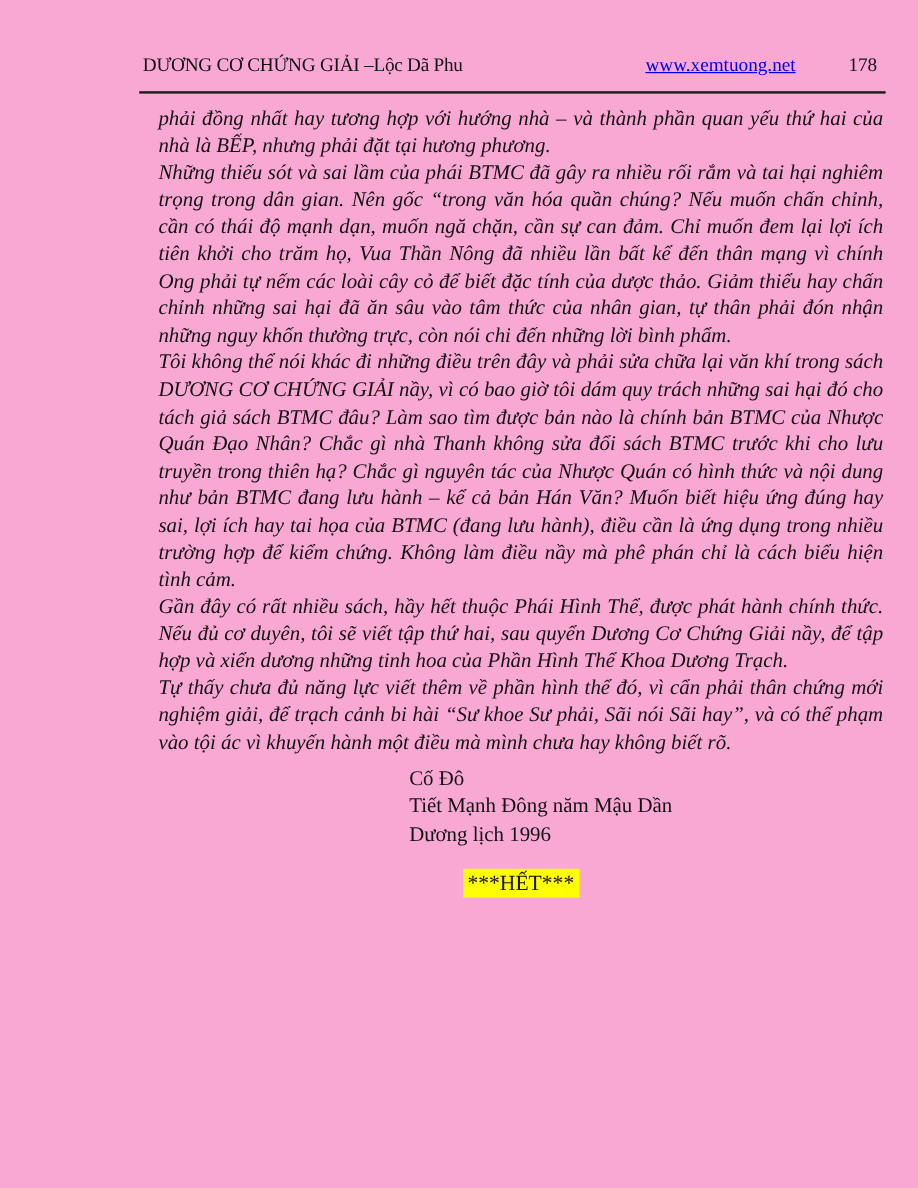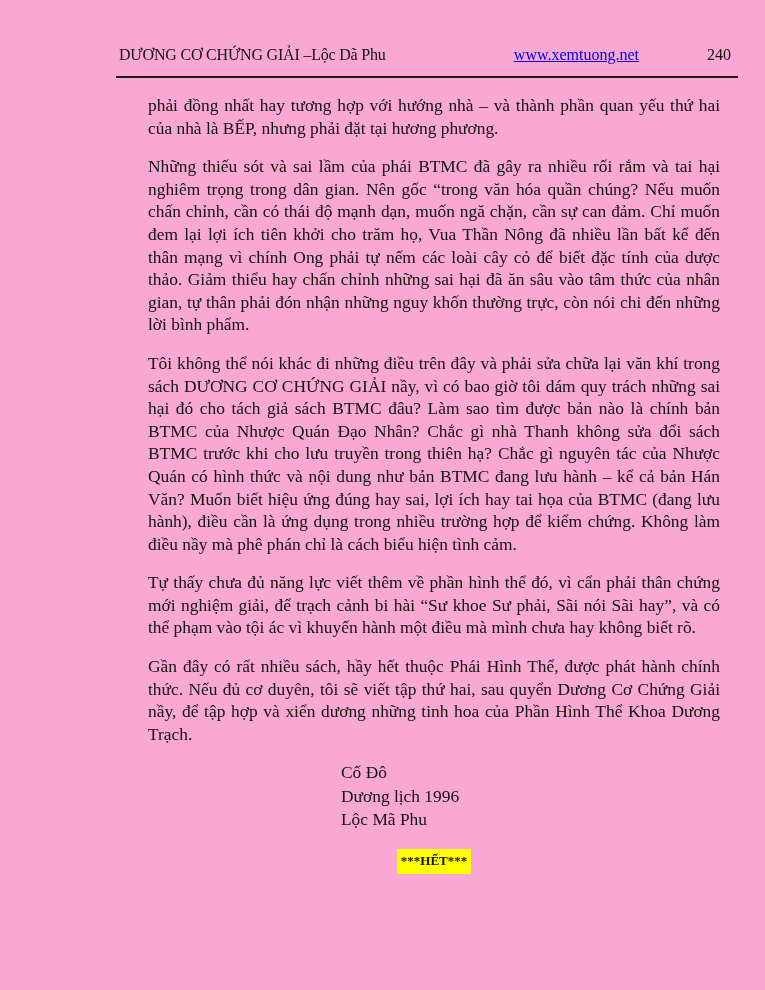--- a/index.html
+++ b/index.html
@@ -19,82 +19,81 @@
   }
   .header {
     display: flex;
     justify-content: space-between;
     align-items: baseline;
     padding: 46px 78px 0 75px;
     font-size: 16px;
     white-space: nowrap;
   }
   .header-title { letter-spacing: -0.2px; }
-  .header-right { display: flex; align-items: flex-end; gap: 68px; }
+  .header-right { display: flex; align-items: flex-end; gap: 44px; }
   .header-link { text-decoration: underline; cursor: pointer; }
   .rule {
     margin: 12px 71px 0 72px;
     border: 0;
     border-top: 2px solid #1b1b1b;
   }
   .content {
     margin: 9px 0 0 88px;
     width: 604px;
     font-size: 17.4px;
     line-height: 22.6px;
     text-align: justify;
   }
-  .para { margin: 16px; }
+  .para { margin: 0; font-style: italic; }
   .signature {
     width: 400px;
     margin: 8px 0 0 209px;
     text-align: left;
     line-height: 23.2px;
   }
   .sig-line { margin: 0; }
   .end-wrap {
     margin-top: 17px;
     text-align: center;
   }
   .end-marker {
     display: inline-block;
-    font-size: 13px;
+    font-size: 18px;
     padding: 1px 4px;
-    font-weight: bold;
   }
 </style>
 </head>
 <body>
 
 <div class="page">
 
   <div class="header">
     <span class="header-title">DƯƠNG CƠ CHỨNG GIẢI –Lộc Dã Phu</span>
     <span class="header-right">
       <a class="header-link" style="color: rgb(0, 0, 238);">www.xemtuong.net</a>
-      <span class="header-page-number">240</span>
+      <span class="header-page-number">178</span>
     </span>
   </div>
 
   <hr class="rule">
 
   <div class="content">
 
     <div>
         <p class="para">phải đồng nhất hay tương hợp với hướng nhà – và thành phần quan yếu thứ hai của nhà là BẾP, nhưng phải đặt tại hương phương.</p>
         <p class="para">Những thiếu sót và sai lầm của phái BTMC đã gây ra nhiều rối rắm và tai hại nghiêm trọng trong dân gian. Nên gốc “trong văn hóa quần chúng? Nếu muốn chấn chỉnh, cần có thái độ mạnh dạn, muốn ngă chặn, cần sự can đảm. Chỉ muốn đem lại lợi ích tiên khởi cho trăm họ, Vua Thần Nông đã nhiều lần bất kể đến thân mạng vì chính Ong phải tự nếm các loài cây cỏ để biết đặc tính của dược thảo. Giảm thiểu hay chấn chỉnh những sai  hại đã ăn sâu vào tâm thức của nhân gian, tự thân phải đón nhận những nguy khốn thường trực, còn nói chi đến những lời bình phẩm.</p>
         <p class="para">Tôi không thể nói khác đi những điều trên đây và phải sửa chữa lại văn khí trong sách DƯƠNG CƠ CHỨNG GIẢI nầy, vì có bao giờ tôi dám quy trách những sai hại đó cho tách giả sách BTMC đâu? Làm sao tìm được bản nào là chính bản BTMC của Nhược Quán Đạo Nhân? Chắc gì nhà Thanh không sửa đổi sách BTMC trước khi cho lưu truyền trong thiên hạ? Chắc gì nguyên tác của Nhược Quán có hình thức và nội dung như bản BTMC đang lưu hành – kể cả bản Hán Văn? Muốn biết hiệu ứng đúng hay sai, lợi ích hay tai họa của BTMC (đang lưu hành), điều cần là ứng dụng trong nhiều trường hợp để kiểm chứng. Không làm điều nầy mà phê phán chỉ là cách biểu hiện tình cảm.</p>
+        <p class="para">Gần đây có rất nhiều sách, hầy hết thuộc Phái Hình Thể, được phát hành chính thức. Nếu đủ cơ duyên, tôi sẽ viết tập thứ hai, sau quyển Dương Cơ Chứng Giải nầy, để tập hợp và xiển dương những tinh hoa của Phần Hình Thể Khoa Dương Trạch.</p>
         <p class="para">Tự thấy chưa đủ năng lực viết thêm về phần hình thể đó, vì cẩn phải thân chứng mới nghiệm giải, để trạch cảnh bi hài “Sư khoe Sư phải, Sãi nói Sãi hay”, và có thể phạm vào tội ác vì khuyến hành một điều mà mình chưa hay không biết rõ.</p>
-        <p class="para">Gần đây có rất nhiều sách, hầy hết thuộc Phái Hình Thể, được phát hành chính thức. Nếu đủ cơ duyên, tôi sẽ viết tập thứ hai, sau quyển Dương Cơ Chứng Giải nầy, để tập hợp và xiển dương những tinh hoa của Phần Hình Thể Khoa Dương Trạch.</p>
       </div>
 
     <div class="signature">
         <p class="sig-line">Cố Đô</p>
+        <p class="sig-line">Tiết Mạnh Đông năm Mậu Dần</p>
         <p class="sig-line">Dương lịch 1996</p>
-        <p class="sig-line">Lộc Mã Phu</p>
       </div>
 
     <div class="end-wrap">
       <span class="end-marker" style="background: rgb(255, 255, 0);">***HẾT***</span>
     </div>
 
   </div>
 
 </div>
 

